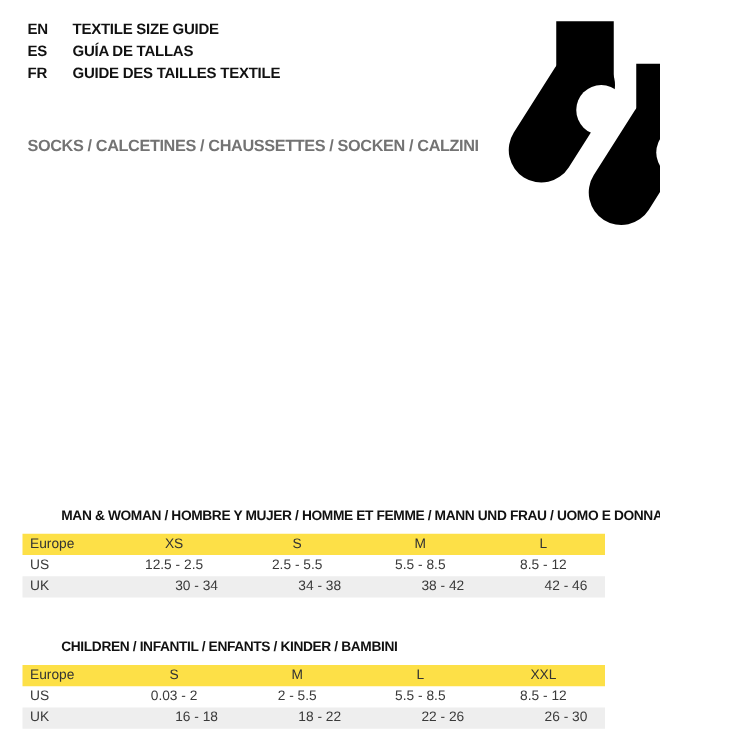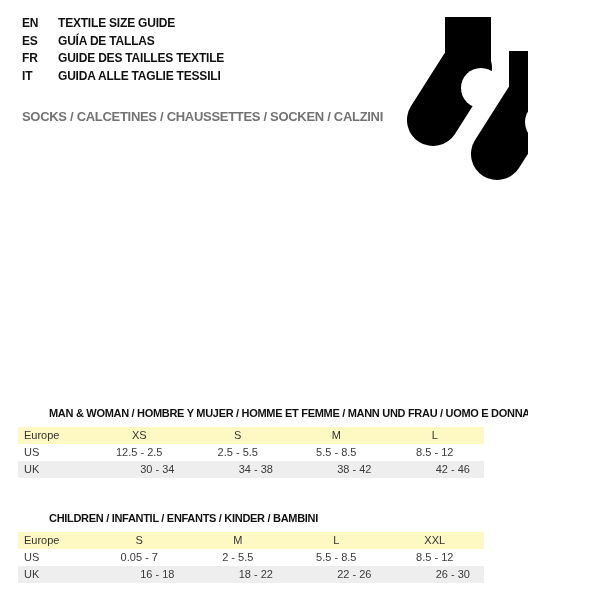--- a/index.html
+++ b/index.html
@@ -74,21 +74,21 @@
   }
   .size-table.t1 { top: 427px; }
   .size-table.t2 { top: 532px; }
 
   .trow {
     display: flex;
     height: 17px;
     line-height: 17px;
     align-items: stretch;
   }
-  .trow.head { background: #fef9c3; color: #333333; }
+  .trow.head { background: #fde047; color: #333333; }
   .trow.alt  { background: #eeeeee; gap: 36px; }
   .c0 {
     width: 66px;
     padding-left: 6px;
     text-align: left;
     white-space: nowrap;
   }
   .c {
     flex: 1;
     text-align: center;
@@ -105,24 +105,20 @@
       <span class="lang-code">EN</span>
       <span class="lang-label">TEXTILE SIZE GUIDE</span>
     </div>
     <div class="lang-row">
       <span class="lang-code">ES</span>
       <span class="lang-label">GUÍA DE TALLAS</span>
     </div>
     <div class="lang-row">
       <span class="lang-code">FR</span>
       <span class="lang-label">GUIDE DES TAILLES TEXTILE</span>
-    </div>
-    <div class="lang-row">
-      <span class="lang-code">IT</span>
-      <span class="lang-label">GUIDA ALLE TAGLIE TESSILI</span>
     </div>
   </div>
 
   <div class="cat-line">SOCKS / CALCETINES / CHAUSSETTES / SOCKEN / CALZINI</div>
 
   <svg class="socks-svg" viewBox="0 0 200 200" aria-hidden="true">
     <g>
       <rect x="45" y="17" width="46" height="57" fill="#000000"></rect>
       <line x1="66" y1="68" x2="33" y2="120" stroke="#000000" stroke-width="52" stroke-linecap="round"></line>
       <circle cx="81" cy="88" r="20" fill="#ffffff"></circle>
@@ -163,21 +159,21 @@
   <div class="size-table t2">
     <div class="trow head">
       <span class="c0">Europe</span>
       <span class="c">S</span>
       <span class="c">M</span>
       <span class="c">L</span>
       <span class="c">XXL</span>
     </div>
     <div class="trow">
       <span class="c0">US</span>
-      <span class="c">0.05 - 7</span>
+      <span class="c">0.03 - 2</span>
       <span class="c">2 - 5.5</span>
       <span class="c">5.5 - 8.5</span>
       <span class="c">8.5 - 12</span>
     </div>
     <div class="trow alt">
       <span class="c0">UK</span>
       <span class="c">16 - 18</span>
       <span class="c">18 - 22</span>
       <span class="c">22 - 26</span>
       <span class="c">26 - 30</span>

